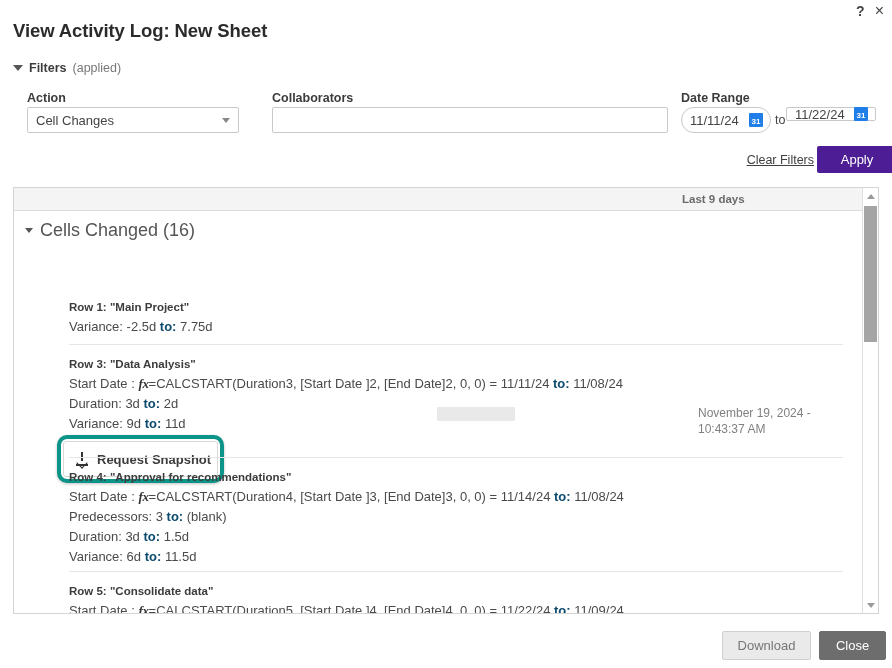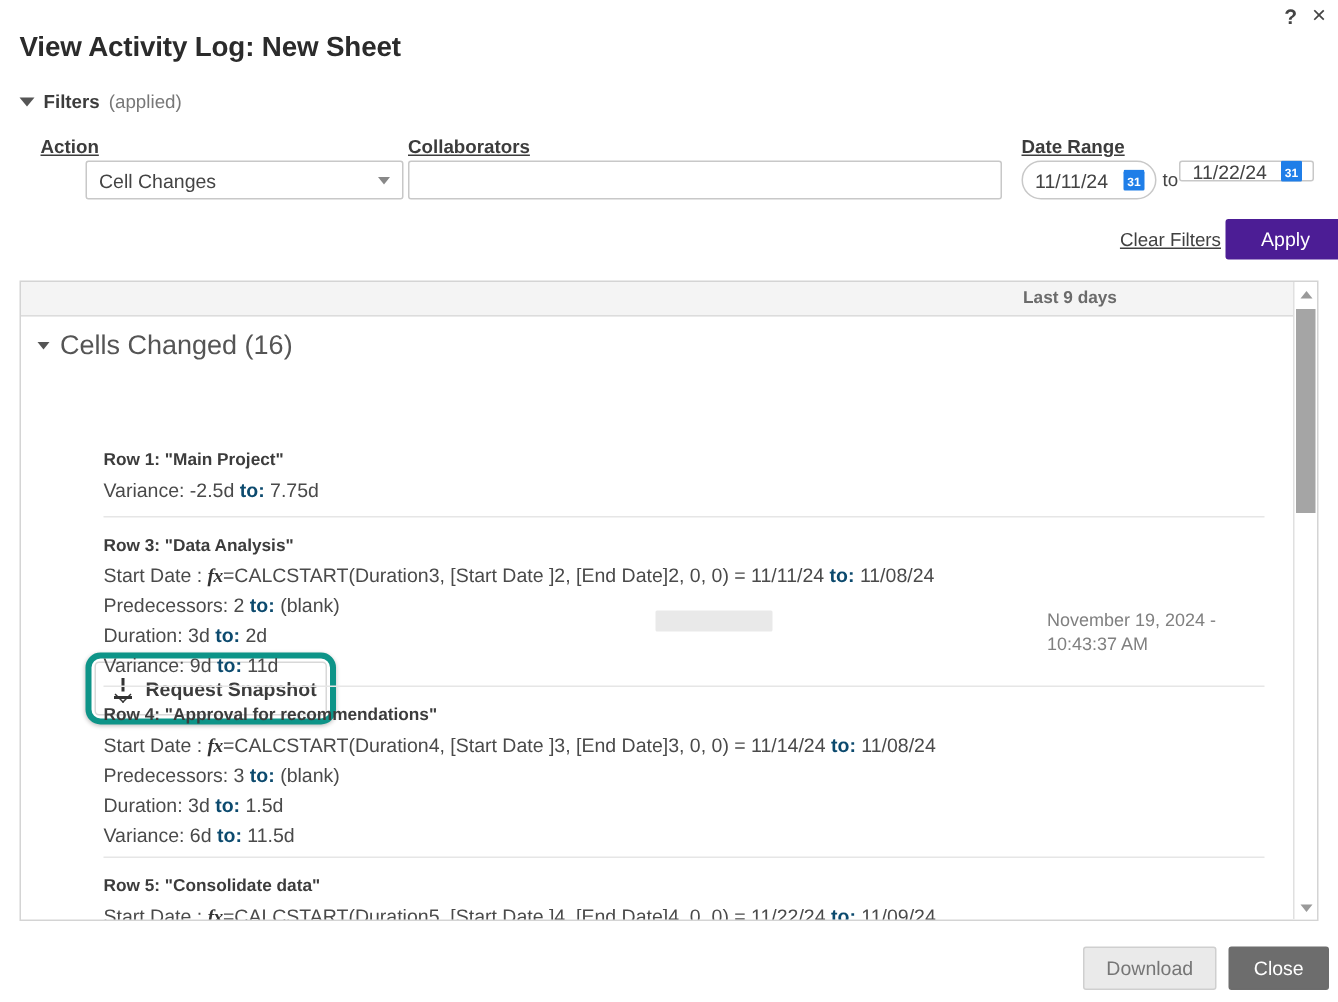--- a/index.html
+++ b/index.html
@@ -44,21 +44,21 @@
     border-left: 5px solid transparent;
     border-right: 5px solid transparent;
     border-top: 6px solid #555;
     cursor: pointer;
   }
   .filters-hdr .lbl { font-weight: 700; color: #3c3c3c; }
   .filters-hdr .sub { color: #777; font-weight: 400; }
 
   .field-label {
     position: absolute;
-    font-size: 12.5px; font-weight: 700; color: #3c3c3c; text-decoration: underline;
+    font-size: 12.5px; font-weight: 700; color: #3c3c3c;
   }
 
   .inp {
     position: absolute;
     border: 1px solid #c8c8c8;
     background: #fff;
     border-radius: 2px;
     font-size: 13px;
     color: #444;
     font-family: "Liberation Sans", sans-serif;
@@ -269,21 +269,21 @@
 
 <div class="title">View Activity Log: New Sheet</div>
 
 <div class="filters-hdr">
   <span class="caret-dn"></span>
   <span class="lbl">Filters</span>
   <span class="sub">(applied)</span>
 </div>
 
 <div class="field-label" style="left:27px; top:91px;">Action</div>
-<div class="inp" style="left:27px; top:107px; width:212px; height:26px;margin-left:30px;">
+<div class="inp" style="left:27px; top:107px; width:212px; height:26px;">
   <span>Cell Changes</span>
   <span class="sel-caret"></span>
 </div>
 
 <div class="field-label" style="left:272px; top:91px;">Collaborators</div>
 <div class="inp" style="left:272px; top:107px; width:396px; height:26px;">
   <span></span>
 </div>
 
 <div class="field-label" style="left:681px; top:91px;">Date Range</div>
@@ -332,21 +332,20 @@
 
   <div id="entries-host">
       <div class="entry" style="top: 113px;">
         <div class="rtitle">Row 1: "Main Project"</div>
         <div class="line"><span>Variance: </span><span> -2.5d </span><b>to:</b><span> 7.75d</span></div>
       </div>
       <div class="divider" style="top: 156px;"></div>
       <div class="entry" style="top: 170px;">
         <div class="rtitle">Row 3: "Data Analysis"</div>
         <div class="line"><span>Start Date : </span><span class="fx"> fx</span><span>=CALCSTART(Duration3, [Start Date ]2, [End Date]2, 0, 0) = 11/11/24 </span><b>to:</b><span> 11/08/24</span></div>
-        <div class="line"><span>Predecessors: </span><span> 2 </span><b>to:</b><span> (blank)</span></div>
         <div class="line"><span>Duration: </span><span> 3d </span><b>to:</b><span> 2d</span></div>
         <div class="line"><span>Variance: </span><span> 9d </span><b>to:</b><span> 11d</span></div>
       </div>
       <div class="divider" style="top: 269px;"></div>
       <div class="entry" style="top: 283px;">
         <div class="rtitle">Row 4: "Approval for recommendations"</div>
         <div class="line"><span>Start Date : </span><span class="fx"> fx</span><span>=CALCSTART(Duration4, [Start Date ]3, [End Date]3, 0, 0) = 11/14/24 </span><b>to:</b><span> 11/08/24</span></div>
         <div class="line"><span>Predecessors: </span><span> 3 </span><b>to:</b><span> (blank)</span></div>
         <div class="line"><span>Duration: </span><span> 3d </span><b>to:</b><span> 1.5d</span></div>
         <div class="line"><span>Variance: </span><span> 6d </span><b>to:</b><span> 11.5d</span></div>

